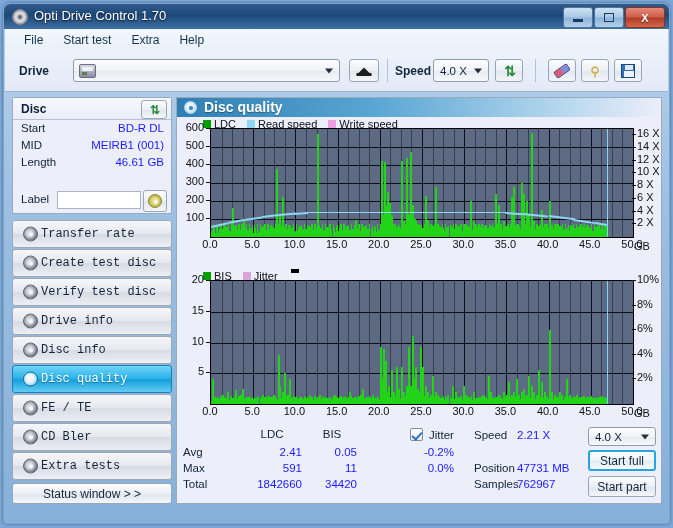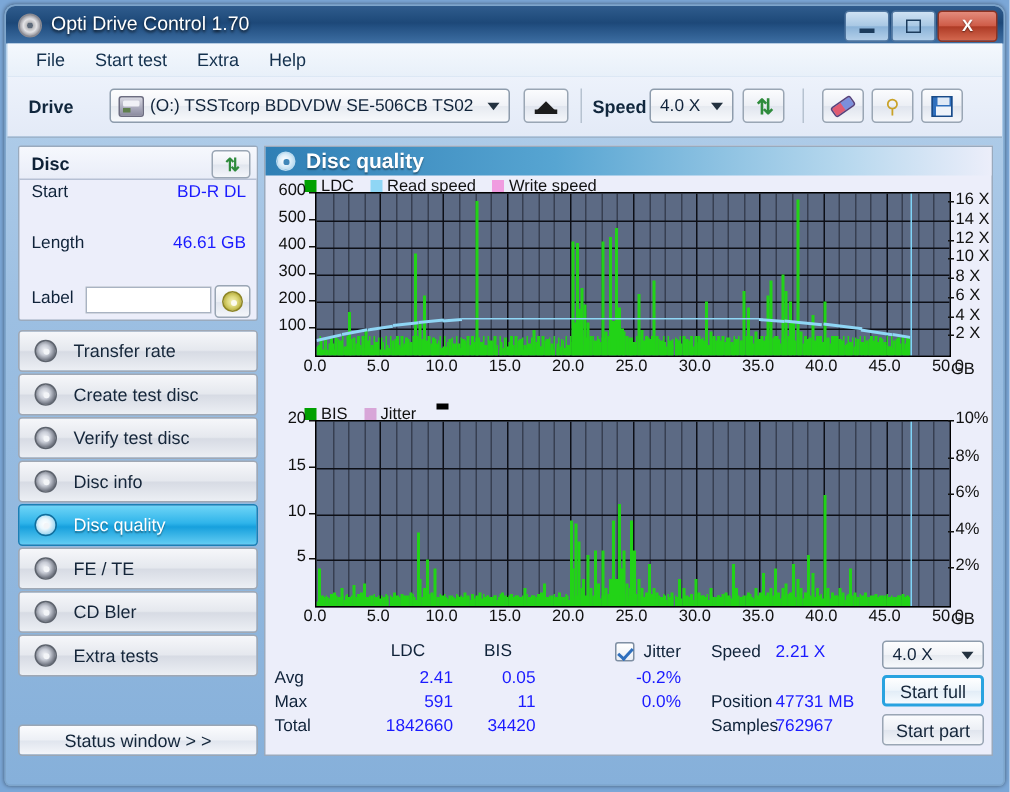--- a/index.html
+++ b/index.html
@@ -143,21 +143,21 @@
     background:radial-gradient(circle,#f6f2b5 0%,#ddd87c 40%,#b8ae3c 75%,#f1eeb0 100%);border:1px solid #8d8526;box-sizing:border-box;}
   .cdico:after{content:'';position:absolute;left:5px;top:5px;width:4px;height:4px;border-radius:50%;background:#fbfaf0;}
 
   
   .nav{position:absolute;left:8px;top:216px;width:160px;}
   .navbtn{
     position:relative;height:28px;margin-bottom:1px;border:1px solid #a0a8b4;border-radius:3px;box-sizing:border-box;
     background:linear-gradient(to bottom,#f6f7fa 0%,#e5e8ee 48%,#d7dbe4 52%,#eceff4 100%);
     cursor:pointer;
   }
-  .navbtn .nlbl{position:absolute;left:36px;top:50%;transform:translateY(-50%);font-size:12px;color:#15263a;white-space:nowrap;}
+  .navbtn .nlbl{position:absolute;left:28px;top:50%;transform:translateY(-50%);font-size:12px;color:#15263a;white-space:nowrap;font-family:Liberation Mono, monospace;}
   .navbtn .nico{
     position:absolute;left:10px;top:50%;transform:translateY(-50%);width:15px;height:15px;border-radius:50%;
     background:radial-gradient(circle at 45% 45%,#f2f4f8 0%,#c8ccd6 35%,#6f7480 70%,#aeb3bd 100%);
     border:1px solid #5d636d;box-sizing:border-box;
   }
   .navbtn .nico:after{content:'';position:absolute;left:4.5px;top:4.5px;width:4px;height:4px;border-radius:50%;background:#f3f5f8;}
   .navbtn.sel{
     border:1px solid #1a7fb5;
     background:linear-gradient(to bottom,#6fd5f7 0%,#2fb4ea 45%,#17a0dd 55%,#63cdf3 100%);
   }
@@ -265,21 +265,20 @@
     <div class="menuitem">File</div>
     <div class="menuitem">Start test</div>
     <div class="menuitem">Extra</div>
     <div class="menuitem">Help</div>
   </div>
 
   <div class="toolbar">
     <div class="tb-label" style="left:14px;top:13px;">Drive</div>
     <div class="combo" style="left:68px;top:8px;width:267px;height:23px;">
       <div class="drvicon"></div>
-      <div class="cval" style="left:26px;">(O:)   TSSTcorp BDDVDW SE-506CB TS02</div>
       <div class="carrow"></div>
     </div>
     <div class="tbtn" style="left:344px;top:8px;width:30px;height:23px;">
       <div class="eject"></div>
       <div class="ejectbar"></div>
     </div>
     <div class="sep" style="left:382px;top:8px;height:23px;"></div>
     <div class="tb-label" style="left:390px;top:13px;">Speed</div>
     <div class="combo" style="left:428px;top:8px;width:56px;height:23px;">
       <div class="cval">4.0 X</div>
@@ -304,20 +303,24 @@
     <div class="disc-head">
       <div class="t">Disc</div>
       <div class="refreshbtn">
         <div class="arrows">⇅</div>
       </div>
     </div>
     <div class="drow" style="top:24px;">
       <span class="k">Start</span>
       <span class="v">BD-R DL</span>
     </div>
+    <div class="drow" style="top:41px;">
+      <span class="k">MID</span>
+      <span class="v">MEIRB1 (001)</span>
+    </div>
     <div class="drow" style="top:58px;">
       <span class="k">Length</span>
       <span class="v">46.61 GB</span>
     </div>
     <div class="drow" style="top:95px;">
         <span class="k">Label</span>
       </div>
     <input class="labelfield" type="text" value="" style="">
     <div class="labelbtn">
       <div class="cdico"></div>
@@ -329,20 +332,24 @@
       <div class="nico"></div>
       <div class="nlbl">Transfer rate</div>
     </div>
     <div class="navbtn">
       <div class="nico"></div>
       <div class="nlbl">Create test disc</div>
     </div>
     <div class="navbtn">
       <div class="nico"></div>
       <div class="nlbl">Verify test disc</div>
+    </div>
+    <div class="navbtn">
+      <div class="nico"></div>
+      <div class="nlbl">Drive info</div>
     </div>
     <div class="navbtn">
       <div class="nico"></div>
       <div class="nlbl">Disc info</div>
     </div>
     <div class="navbtn sel">
       <div class="nico"></div>
       <div class="nlbl">Disc quality</div>
     </div>
     <div class="navbtn">

